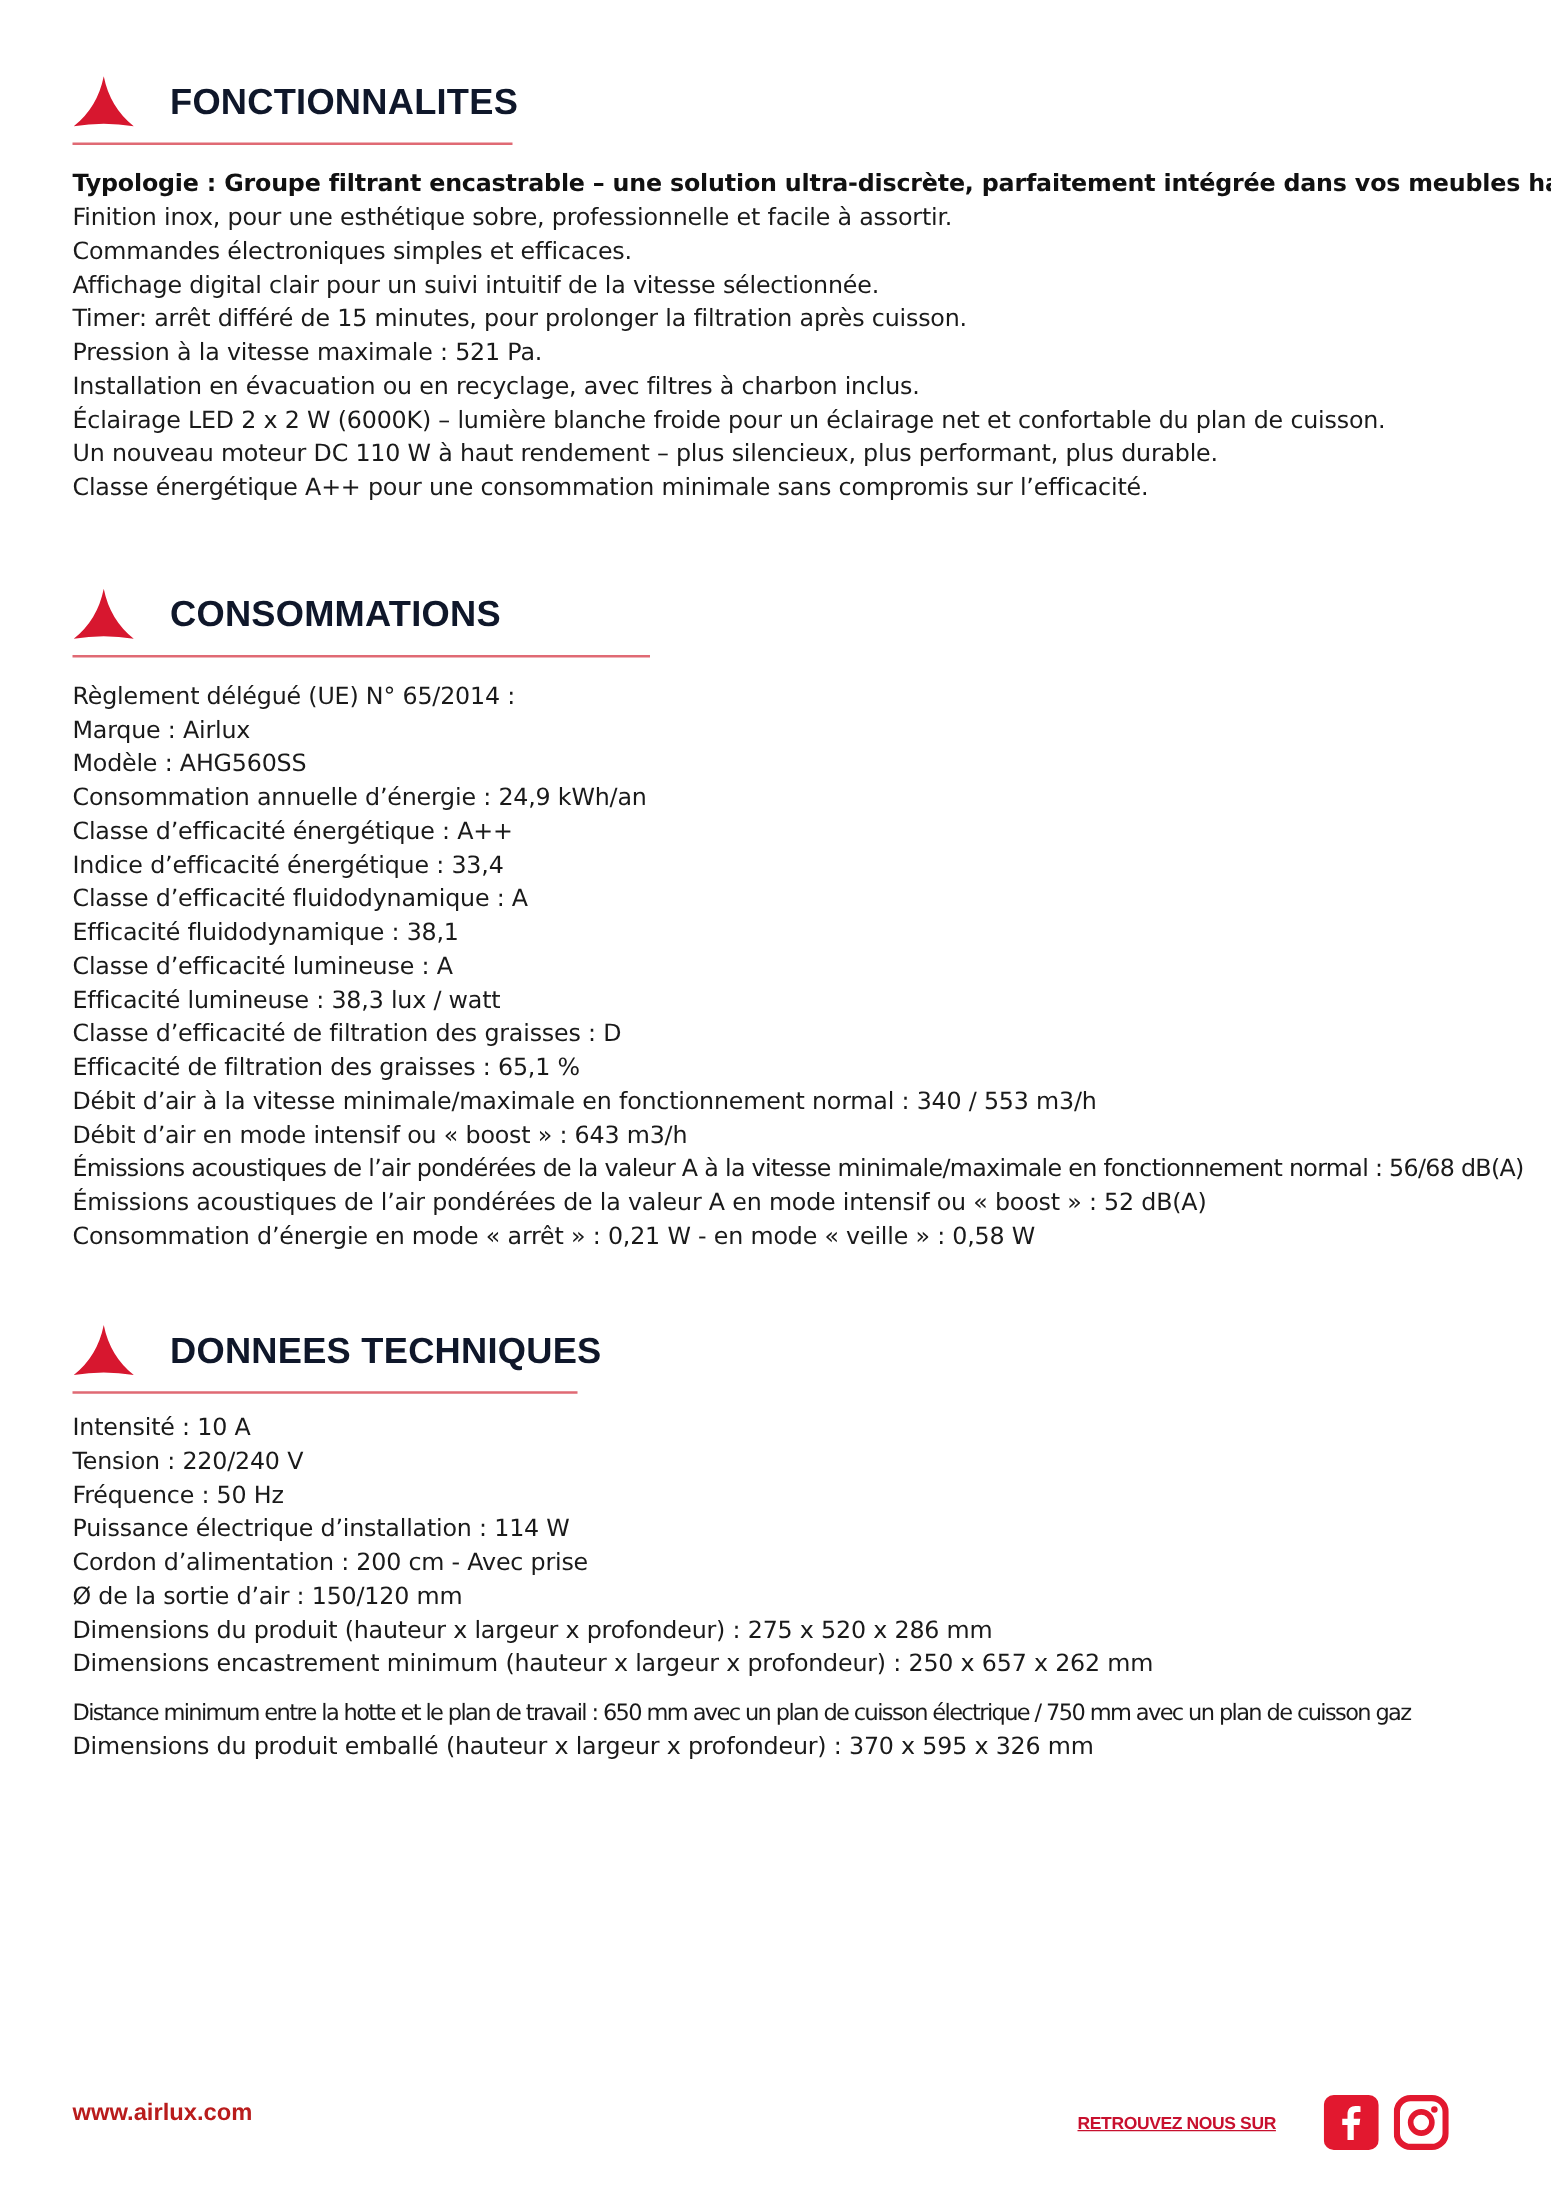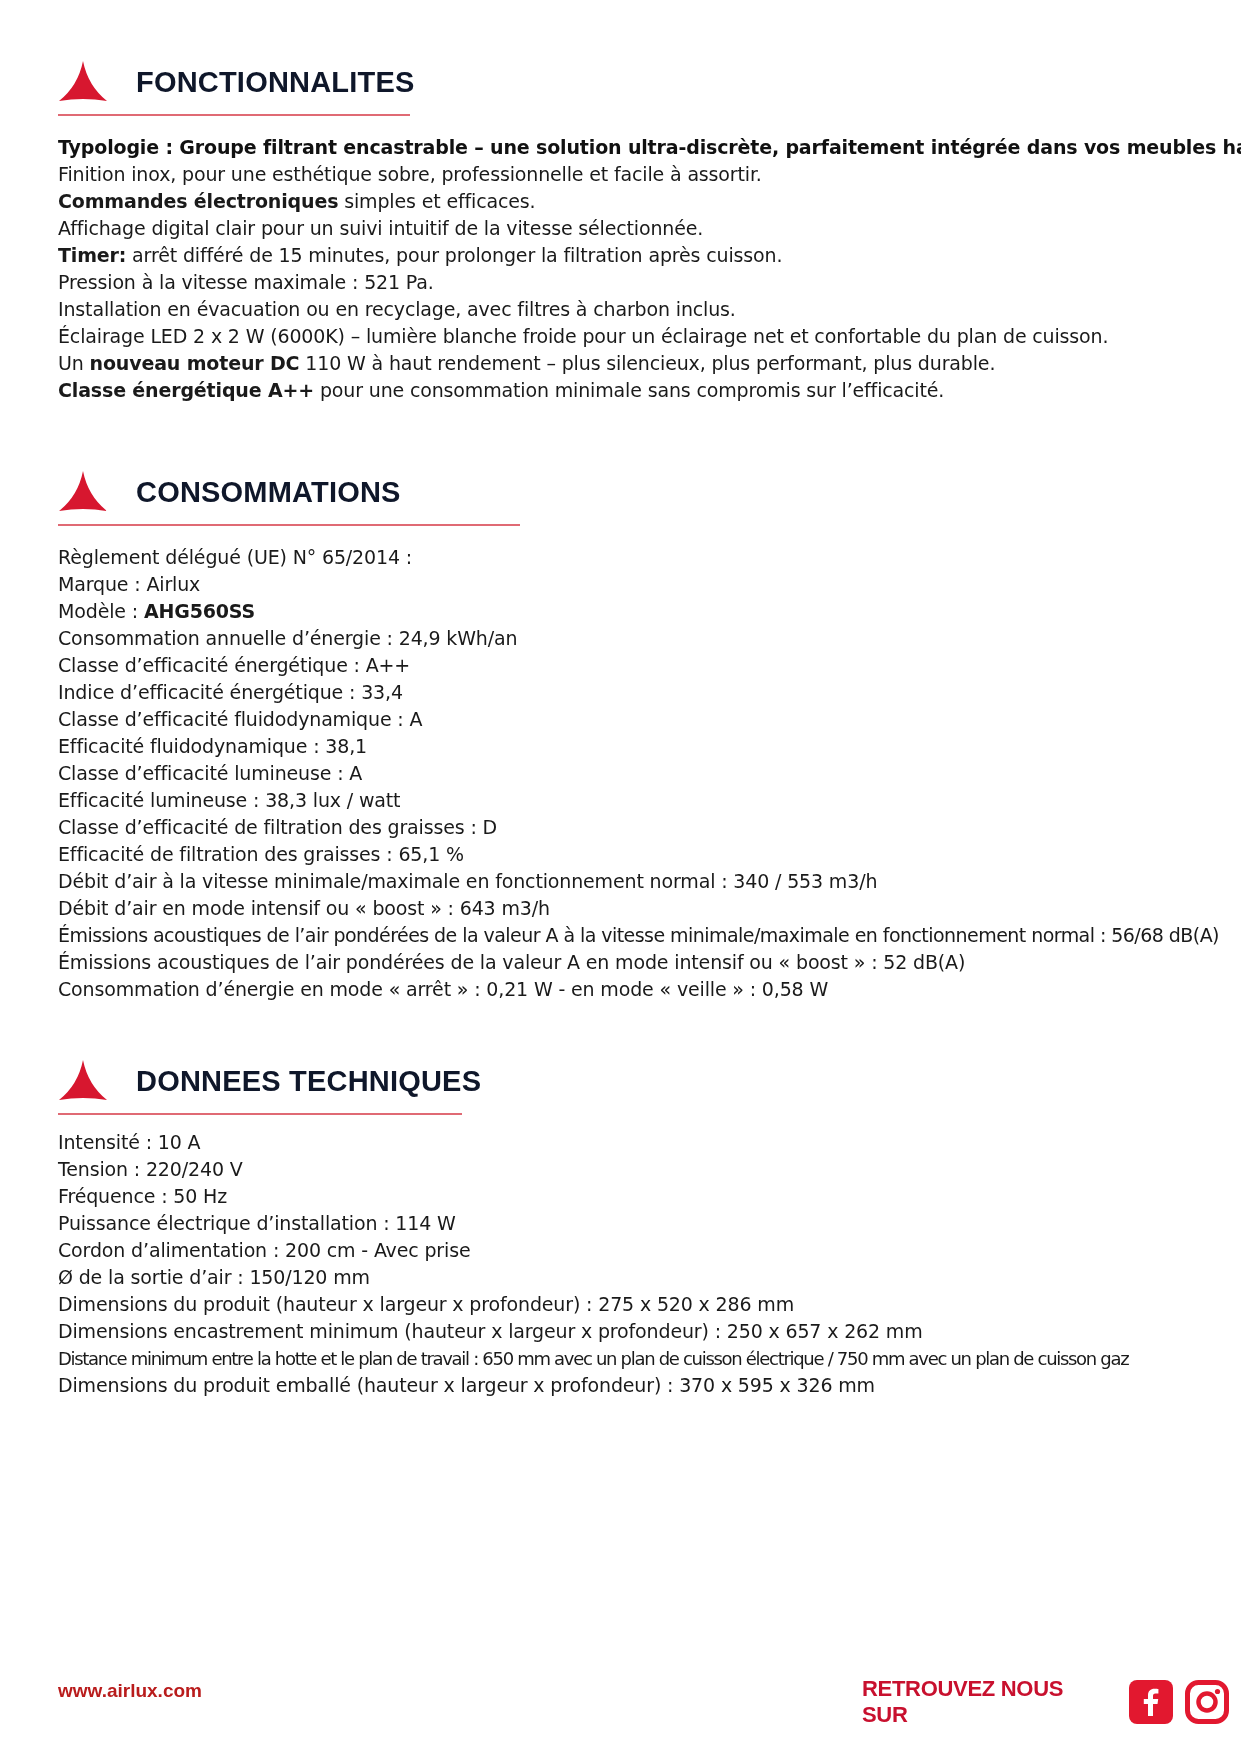--- a/index.html
+++ b/index.html
@@ -6,35 +6,35 @@
   body { width: 1241px; height: 1754px; position: relative; overflow: hidden;
          font-family: "DejaVu Sans", sans-serif; color: #1a1a1a; }
   .section { position: absolute; left: 58px; }
   .sec-head { position: relative; height: 60px; }
   .sec-head .tri { position: absolute; left: 0; top: 2px; width: 50px; height: 44px; }
   .sec-head .title { position: absolute; left: 78px; top: 8px; font-family: "Liberation Sans", sans-serif;
          font-weight: bold; font-size: 29px; color: #0f172a; letter-spacing: 0.2px; white-space: nowrap; }
   .sec-head .rule { position: absolute; left: 0; top: 56px; height: 2px; background: #e06a74; }
   .lines { position: absolute; left: 0; top: 76px; }
   .line { font-size: 19px; line-height: 27px; white-space: nowrap; letter-spacing: -0.15px; }
-  .line b { font-weight: bold; }
+  .line b { font-weight: normal; }
   .line.medium { font-weight: 600; color: #111; }
-  .line.condensed { letter-spacing: -1.3px; font-size: 18px; }
+  .line.condensed { letter-spacing: -1.3px; font-size: 18px; margin-top: 12px; }
   #sec1 { top: 58px; }
   #sec1 .rule { width: 352px; }
   #sec2 { top: 468px; }
   #sec2 .rule { width: 462px; }
   #sec3 { top: 1057px; }
   #sec3 .rule { width: 404px; }
   #sec3 .lines { top: 72px; }
   .footer-url { position: absolute; left: 58px; top: 1680px; font-family: "Liberation Sans", sans-serif;
          font-weight: bold; font-size: 19px; color: #b91c1c; }
   .footer-right { position: absolute; left: 862px; top: 1676px; display: flex; align-items: center; }
-  .footer-text { font-family: "Liberation Sans", sans-serif; font-weight: bold; font-size: 22px; color: #c8102e;
-         letter-spacing: -0.3px; margin-right: 38px; }
+  .footer-text { font-family: "Liberation Sans", sans-serif; font-weight: bold; font-size: 14px; color: #c8102e;
+         letter-spacing: -0.3px; margin-right: 38px; text-decoration: underline; }
   .social { width: 44px; height: 44px; margin-right: 12px; display: inline-block; }
 </style>
 </head>
 <body>
 
 <div class="section" id="sec1">
   <div class="sec-head">
     <svg class="tri" viewBox="0 0 50 44">
       <path d="M25 1 Q30 26 49 41 Q25 37 1 41 Q20 26 25 1 Z" fill="#d7172f"></path>
     </svg>

